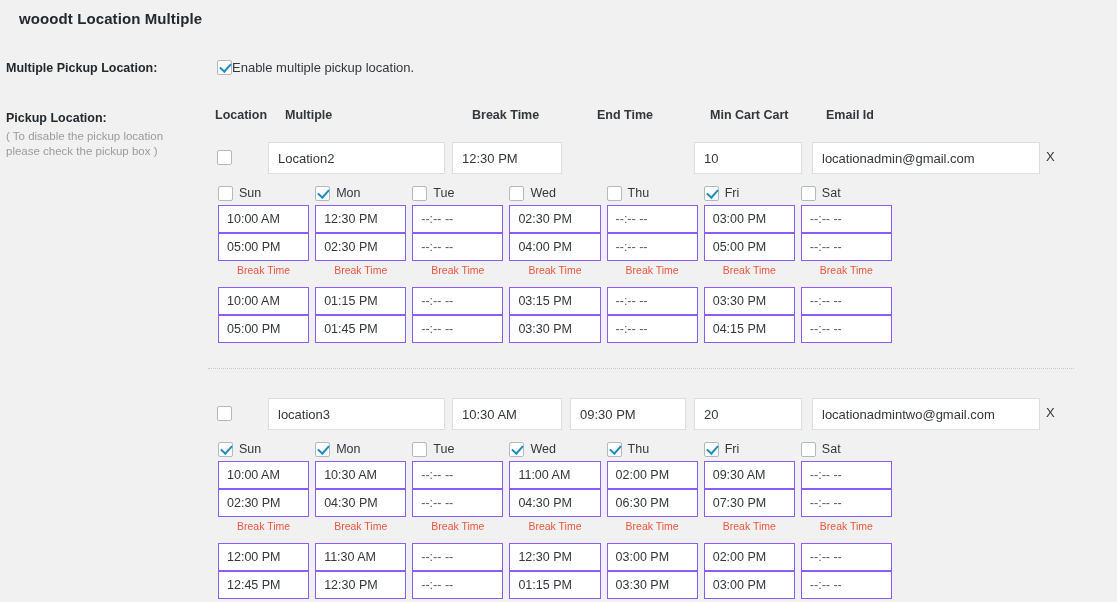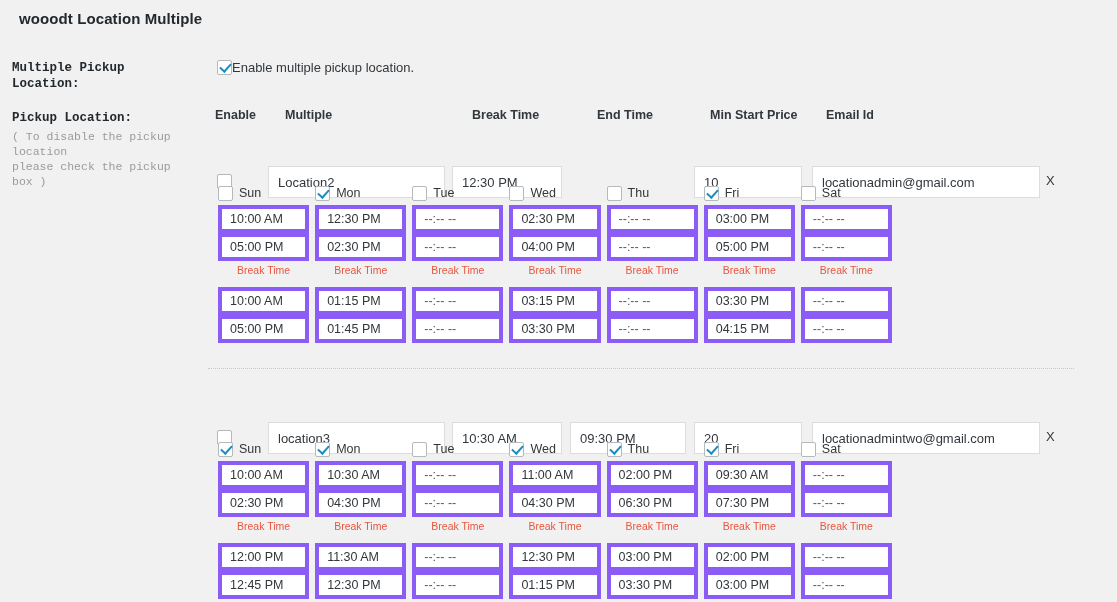--- a/index.html
+++ b/index.html
@@ -19,27 +19,26 @@
     font-size: 15px;
     font-weight: bold;
     color: #23282d;
     letter-spacing: 0.1px;
   }
 
   
   .form-row { position: absolute; left: 0; width: 1117px; }
   .row-label {
     position: absolute;
-    left: 12px;
+    left: 6px;
     width: 185px;
     font-size: 12.5px;
     font-weight: bold;
     color: #23282d;
     line-height: 16px;
-    font-family: Liberation Mono, monospace;
   }
   .row-label .hint {
     display: block;
     font-weight: normal;
     font-size: 11.5px;
     color: #9b9b9b;
     line-height: 15px;
     margin-top: 3px;
   }
 
@@ -82,21 +81,21 @@
   .ch-disable  { left: 215px; }
   .ch-location { left: 285px; }
   .ch-start    { left: 472px; }
   .ch-end      { left: 597px; }
   .ch-min      { left: 710px; }
   .ch-email    { left: 826px; }
 
   
   .loc-block { position: absolute; left: 0; width: 1117px; }
 
-  .main-line { position: relative; height: 32px; margin-top: 24px; }
+  .main-line { position: relative; height: 32px; }
   .main-line .disable-cb { position: absolute; left: 217px; top: 8px; }
 
   input.txt {
     position: absolute;
     top: 0;
     height: 32px;
     border: 1px solid #ddd;
     background: #fff;
     font-family: "Liberation Sans", "DejaVu Sans", sans-serif;
     font-size: 13px;
@@ -130,21 +129,21 @@
     grid-template-columns: repeat(7, 1fr);
     column-gap: 0px;
   }
   .day-grid > div { padding-right: 6px; }
   .day-head { height: 22px; display: flex; align-items: center; gap: 6px; }
   .day-head .cb-text { font-size: 12.5px; color: #32373c; }
 
   input.time {
     width: 100%;
     height: 28px;
-    border: 4px solid #8b5cf6;
+    border: 1px solid #8b5cf6;
     background: #fff;
     font-family: "Liberation Sans", "DejaVu Sans", sans-serif;
     font-size: 12.5px;
     color: #32373c;
     padding: 0 8px;
     border-radius: 0;
     outline: none;
     display: block;
   }
   input.time::placeholder { color: #5a5a5a; opacity: 1; }
@@ -189,25 +188,25 @@
     <div class="row-label">
       <span>Pickup Location:</span>
       <span class="hint">
         <span>( To disable the pickup location</span><br>
         <span>please check the pickup box )</span>
       </span>
     </div>
   </div>
 
   <div class="col-headers">
-    <span class="ch-disable">Enable</span>
+    <span class="ch-disable">Location</span>
     <span class="ch-location">Multiple</span>
     <span class="ch-start">Break Time</span>
     <span class="ch-end">End Time</span>
-    <span class="ch-min">Min Start Price</span>
+    <span class="ch-min">Min Cart Cart</span>
     <span class="ch-email">Email Id</span>
   </div>
 
   <div id="locations-host">
       <div class="loc-block" style="top: 142px;">
         <div class="main-line">
           <span class="disable-cb cb"></span>
           <input type="text" class="txt f-location" value="Location2" style="">
           <input type="text" class="txt f-start" value="12:30 PM" style="">
           <input type="text" class="txt f-min" value="10" style="">

